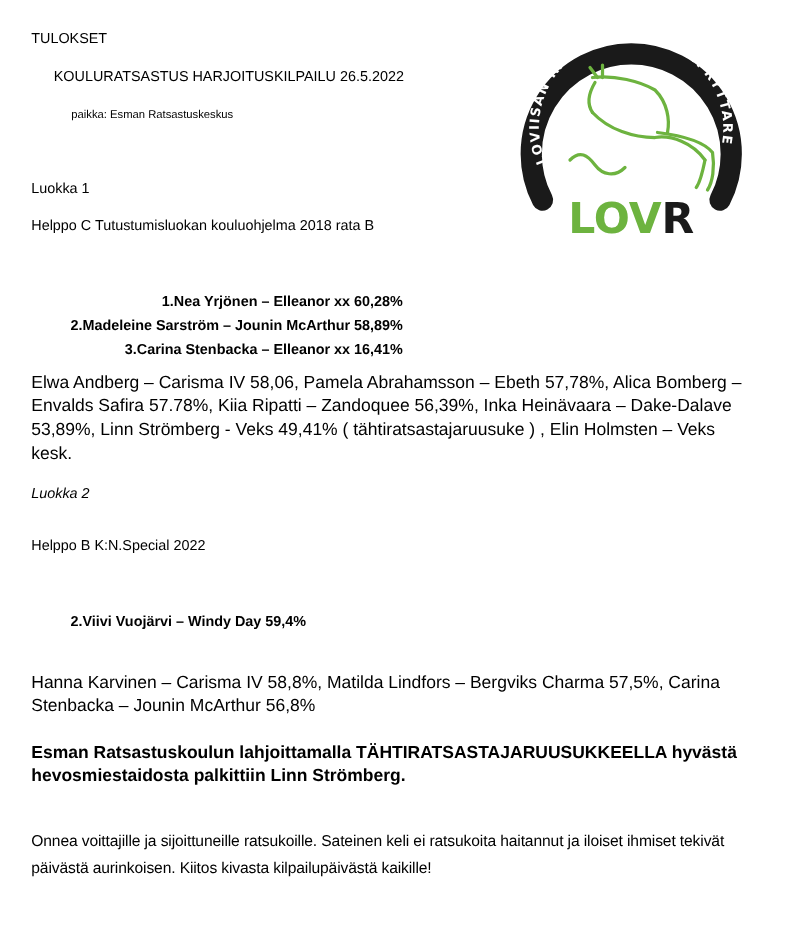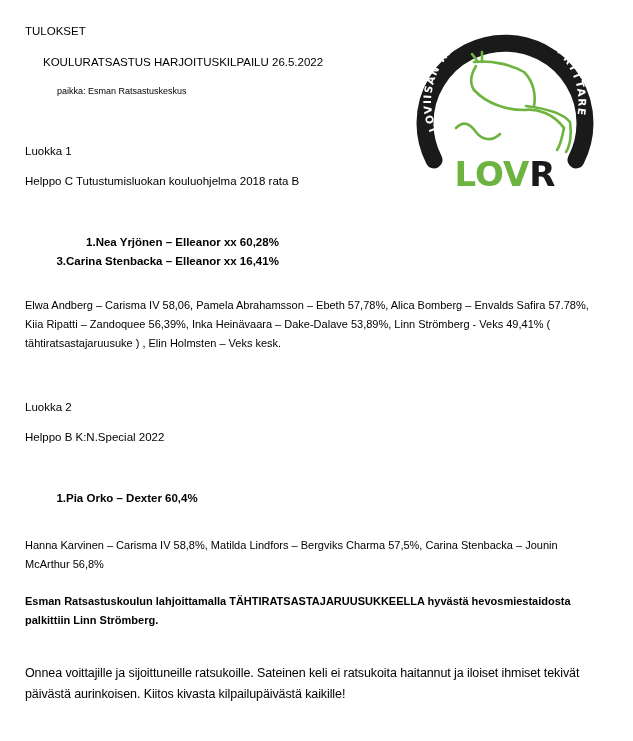--- a/index.html
+++ b/index.html
@@ -1,20 +1,20 @@
 <!DOCTYPE html>
 <html><head>
 <meta charset="utf-8">
 <style>
   html, body { margin: 0; padding: 0; background: #ffffff; }
   body { width: 633px; height: 741px; position: relative; overflow: hidden;
          font-family: "Liberation Sans", "DejaVu Sans", sans-serif; color: #000; }
   .t { position: absolute; left: 25px; white-space: nowrap; font-size: 11.5px; line-height: 14px; }
   .small { font-size: 9px; margin-left: 32px; }
-  .para { position: absolute; left: 25px; width: 575px; font-size: 11px; line-height: 19px; }
+  .para { position: absolute; left: 25px; width: 575px; font-size: 14px; line-height: 19px; }
   .bold { font-weight: bold; }
   .list { position: absolute; left: 47px; margin: 0; padding: 0; list-style: none;
           font-weight: bold; font-size: 11.5px; line-height: 19px; text-align: right; }
   .list li { white-space: nowrap; }
   .list .num { display: inline-block; width: 19px; }
   .closing { position: absolute; left: 25px; width: 600px; font-size: 12.5px; line-height: 21px;
              letter-spacing: -0.1px; }
   #logo { position: absolute; left: 412px; top: 10px; width: 186px; height: 182px; }
 </style>
 </head>
@@ -51,29 +51,30 @@
       <tspan fill="#6db33f">LOV</tspan><tspan fill="#1a1a1a">R</tspan>
     </text>
   </svg>
 </div>
 
 <div class="t" style="top:144px;">Luokka 1</div>
 <div class="t" style="top:174px;">Helppo C Tutustumisluokan  kouluohjelma 2018 rata B</div>
 
 <ol class="list" style="top:233px;">
   <li><span class="num">1.</span><span>Nea Yrjönen – Elleanor xx 60,28%</span></li>
+  <li><span class="num">2.</span><span>Madeleine Sarström – Jounin McArthur 58,89%</span></li>
   <li><span class="num">3.</span><span>Carina Stenbacka – Elleanor xx 16,41%</span></li>
 </ol>
 
 <div class="para" style="top:296px;">Elwa Andberg – Carisma IV 58,06, Pamela Abrahamsson – Ebeth 57,78%, Alica Bomberg – Envalds Safira 57.78%, Kiia Ripatti – Zandoquee 56,39%, Inka Heinävaara – Dake-Dalave 53,89%, Linn Strömberg - Veks 49,41% ( tähtiratsastajaruusuke ) , Elin Holmsten – Veks kesk.</div>
 
-<div class="t" style="top:400px;">Luokka 2</div>
+<div class="t" style="top:388px;font-style:italic;">Luokka 2</div>
 <div class="t" style="top:430px;">Helppo B K:N.Special 2022</div>
 
 <ol class="list" style="top:489px;">
-  <li><span class="num">1.</span><span>Pia Orko – Dexter 60,4%</span></li>
+  <li><span class="num">2.</span><span>Viivi Vuojärvi – Windy Day 59,4%</span></li>
 </ol>
 
 <div class="para" style="top:536px;">Hanna Karvinen – Carisma IV 58,8%, Matilda Lindfors – Bergviks Charma 57,5%, Carina Stenbacka – Jounin McArthur 56,8%</div>
 
 <div class="para bold" style="top:592px;">Esman Ratsastuskoulun lahjoittamalla TÄHTIRATSASTAJARUUSUKKEELLA  hyvästä hevosmiestaidosta palkittiin Linn Strömberg.</div>
 
 <div class="closing" style="top:663px;">Onnea voittajille ja sijoittuneille ratsukoille. Sateinen keli ei ratsukoita haitannut ja iloiset ihmiset tekivät päivästä aurinkoisen. Kiitos kivasta kilpailupäivästä  kaikille!</div>
 
 </body></html>

